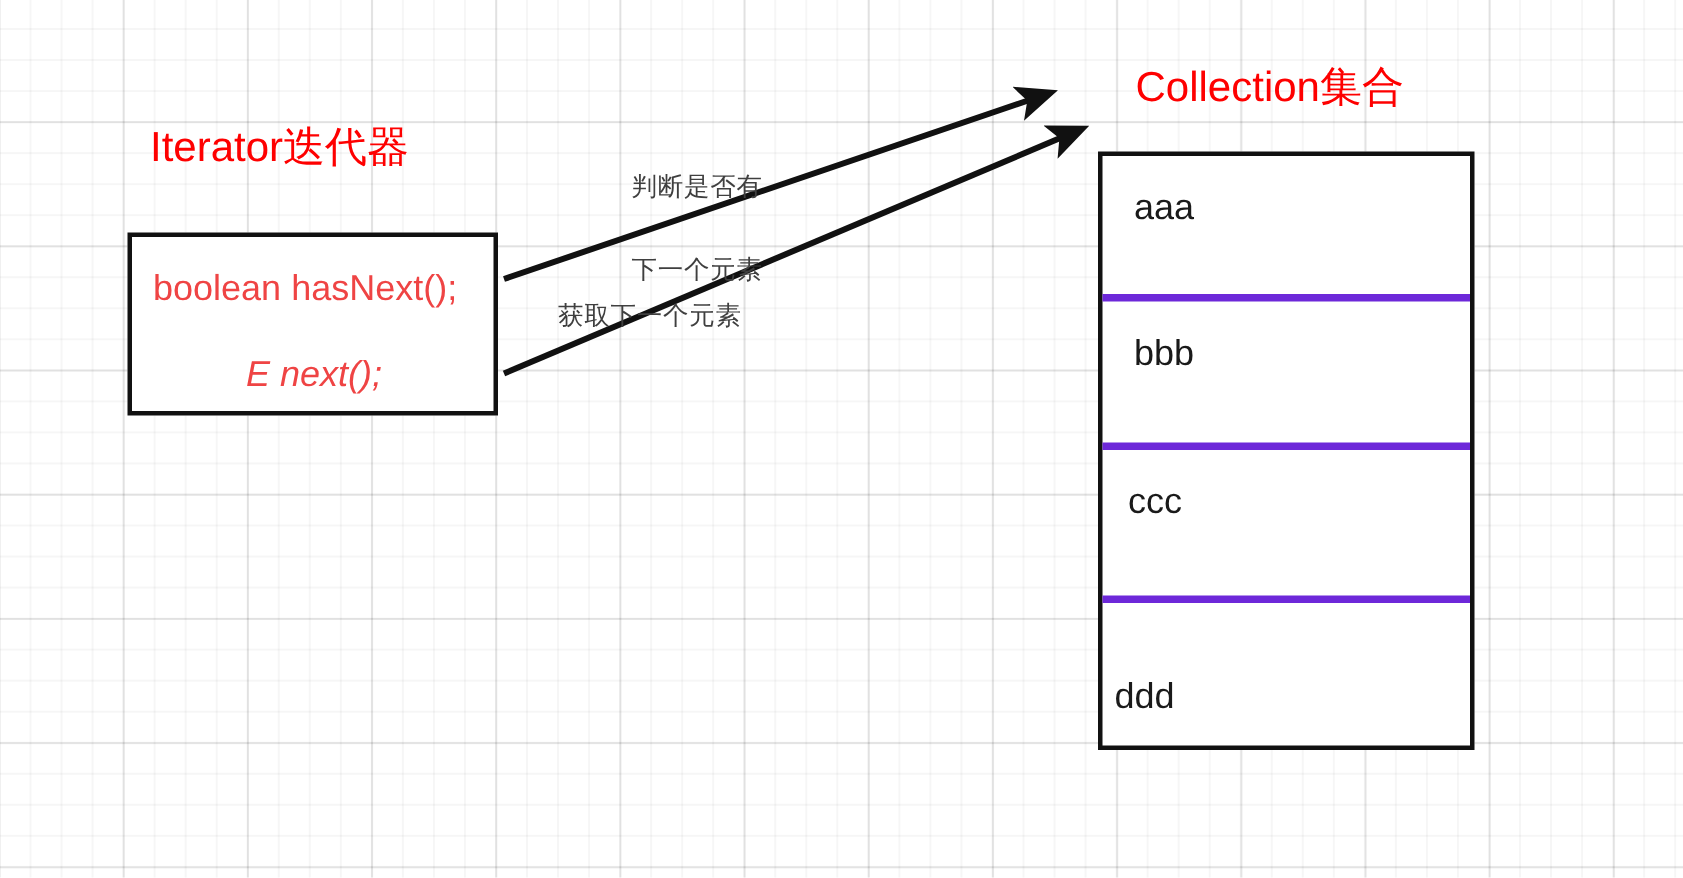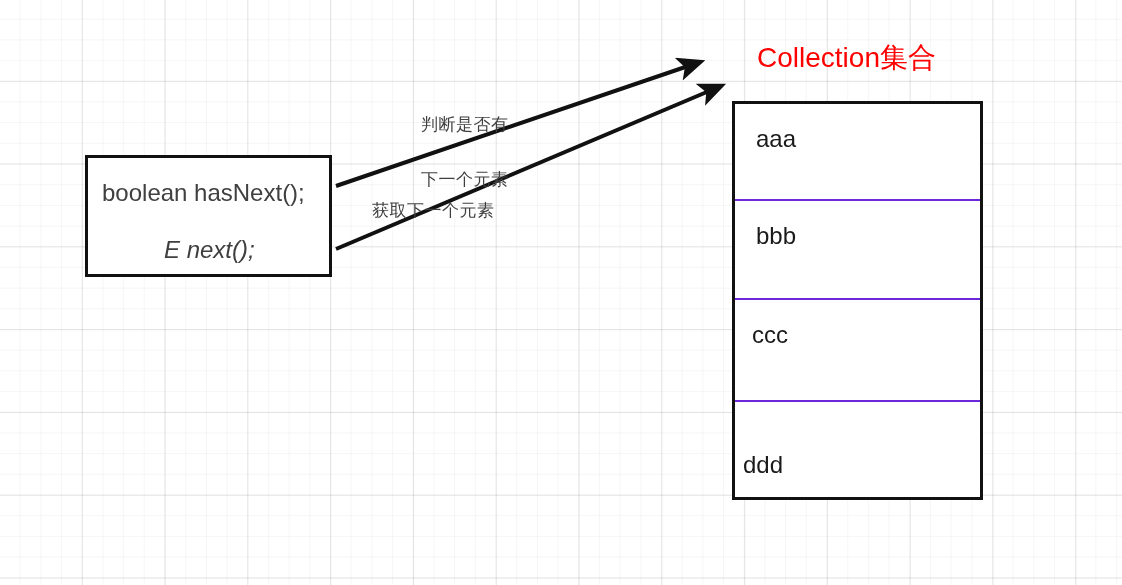--- a/index.html
+++ b/index.html
@@ -60,21 +60,21 @@
     top: 155px;
     width: 247px;
     height: 122px;
     border: 3px solid #111111;
     background: #ffffff;
     box-sizing: border-box;
   }
   .iterator-line {
     position: absolute;
     font-size: 24px;
-    color: #404040;
+    color: #ef4444;
     white-space: nowrap;
     line-height: 1;
   }
   #iterator-line-0 { left: 14px; top: 23px; }
   #iterator-line-1 { left: 76px; top: 80px; font-style: italic; }
 
   
   #collection-box {
     position: absolute;
     left: 732px;
@@ -83,21 +83,21 @@
     height: 399px;
     border: 3px solid #111111;
     background: #ffffff;
     box-sizing: border-box;
   }
   .cell {
     position: absolute;
     left: 0;
     width: 100%;
     box-sizing: border-box;
-    border-bottom: 2px solid #6d28d9;
+    border-bottom: 5px solid #6d28d9;
   }
   .cell.last { border-bottom: none; margin-top: 29px; }
   .cell-label {
     position: absolute;
     font-size: 24px;
     color: #1a1a1a;
     line-height: 1;
     white-space: nowrap;
   }
 
@@ -122,20 +122,21 @@
   <svg class="svg-layer" viewBox="0 0 1122 585" xmlns="http://www.w3.org/2000/svg">
     <defs>
       <marker id="arrowhead" markerWidth="7" markerHeight="7" refX="5.6" refY="3" orient="auto" markerUnits="strokeWidth">
         <path d="M0,0 L7,3 L0,6 L1.6,3 Z" fill="#111111"></path>
       </marker>
     </defs>
     <line x1="336" y1="186" x2="700" y2="62" stroke="#111111" stroke-width="4" marker-end="url(#arrowhead)"></line>
     <line x1="336" y1="249" x2="721" y2="86" stroke="#111111" stroke-width="4" marker-end="url(#arrowhead)"></line>
   </svg>
 
+  <div class="red-title" id="iterator-title">Iterator迭代器</div>
 
   <div class="red-title" id="collection-title">Collection集合</div>
 
   <div id="iterator-box">
     <div class="iterator-line" id="iterator-line-0">boolean hasNext();</div>
     <div class="iterator-line" id="iterator-line-1">E next();</div>
   </div>
 
   <div id="collection-box">
     <div class="cell" style="top:0px;height:97px;">

